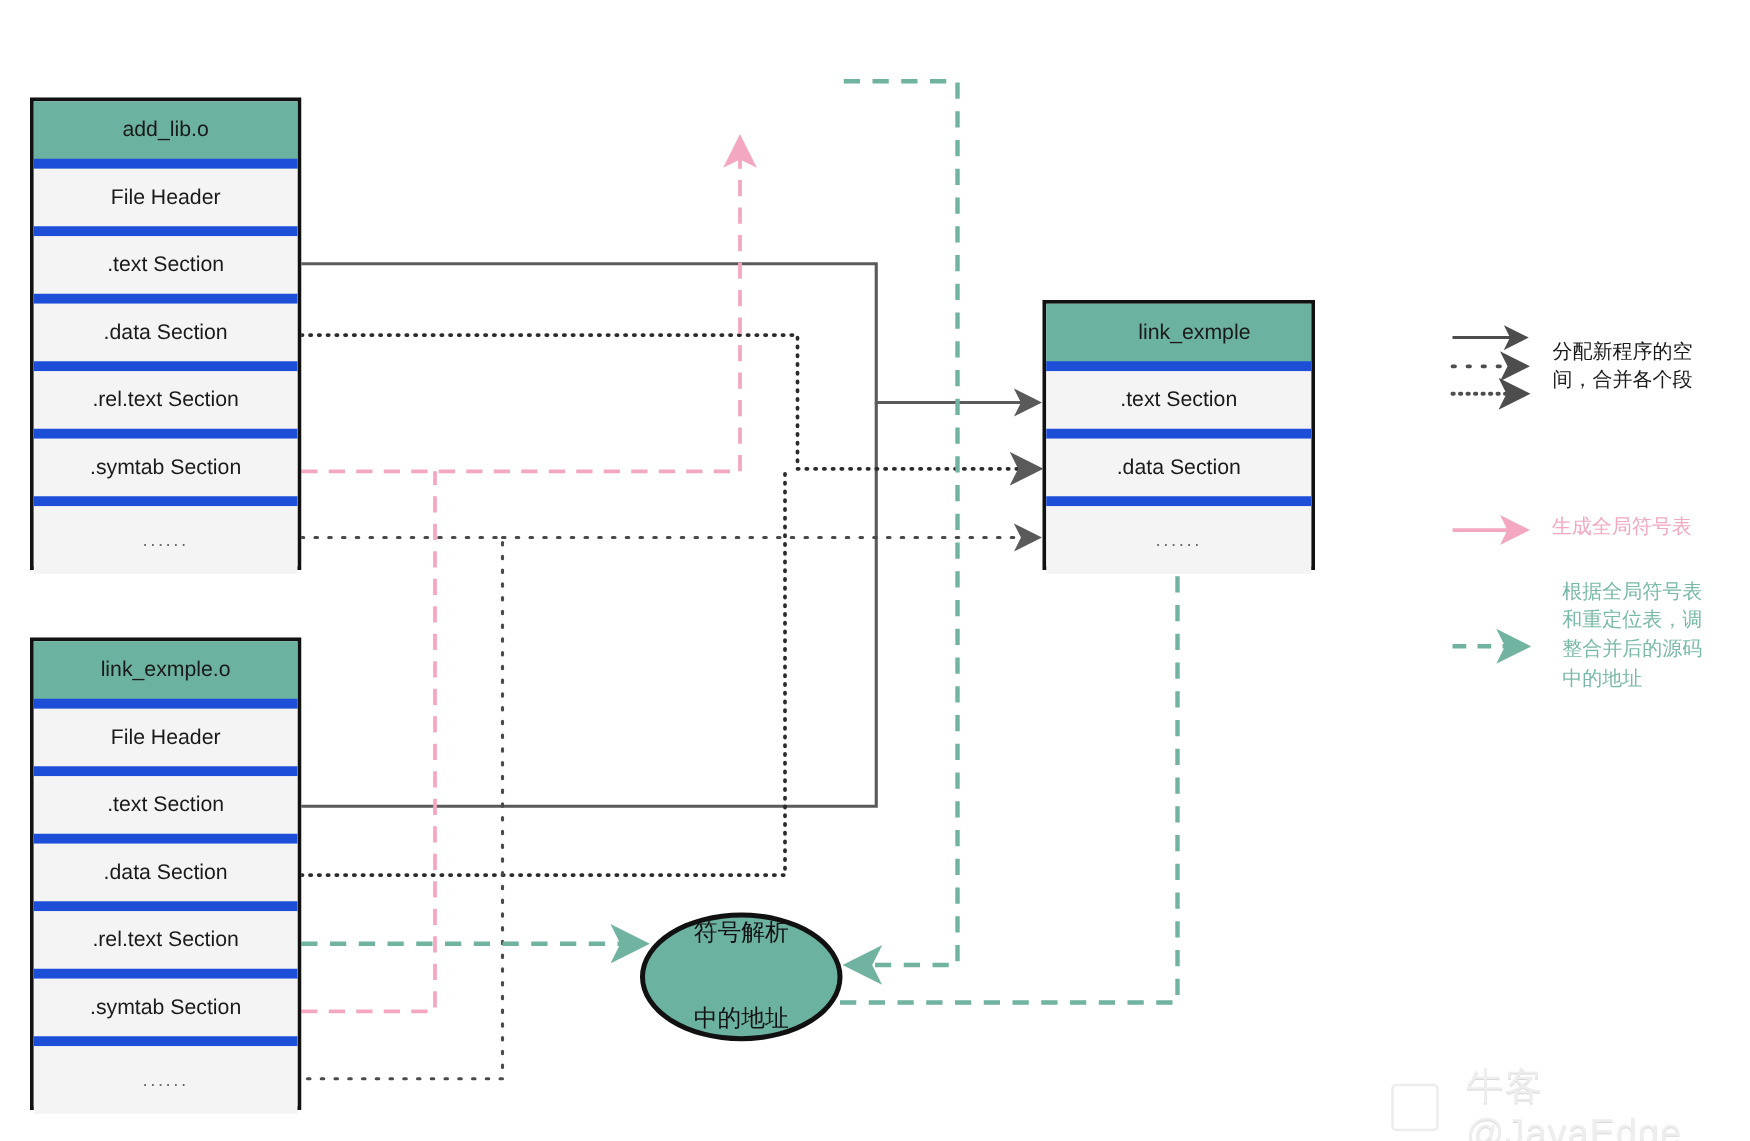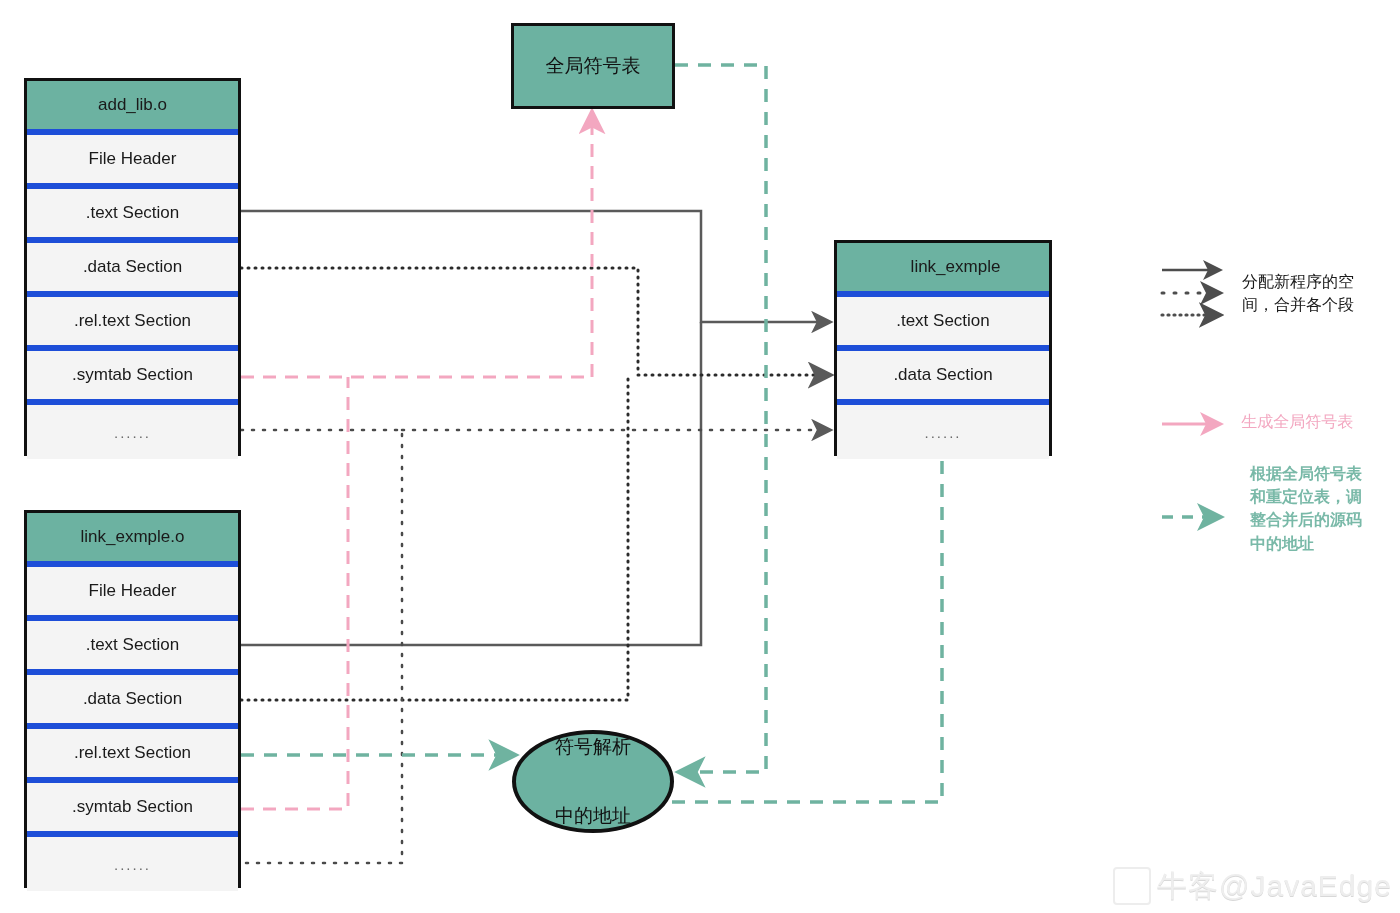--- a/index.html
+++ b/index.html
@@ -3,41 +3,41 @@
 <meta charset="utf-8">
 <style>
   html,body{margin:0;padding:0;background:#ffffff;}
   body{width:1400px;height:913px;position:relative;overflow:hidden;
        font-family:"Liberation Sans","DejaVu Sans",sans-serif;}
   #stage{position:absolute;left:0;top:0;width:1400px;height:913px;}
   svg#wires{position:absolute;left:0;top:0;width:1400px;height:913px;pointer-events:none;}
 
   .objbox{position:absolute;border:3px solid #111;box-sizing:border-box;background:#f4f4f4;}
   .row{box-sizing:border-box;display:flex;align-items:center;justify-content:center;
-       border-bottom:6px solid #1d4ed8;background:#f4f4f4;color:#1a1a1a;font-size:17px;}
+       border-bottom:8px solid #1d4ed8;background:#f4f4f4;color:#1a1a1a;font-size:17px;}
   .row:last-child{border-bottom:none;}
   .row.head{background:#6cb2a1;font-size:17px;}
   .row.dots{color:#6a6a6a;font-size:15px;letter-spacing:2px;}
 
   .topbox{position:absolute;border:3px solid #111;background:#6cb2a1;box-sizing:border-box;
           display:flex;align-items:center;justify-content:center;font-size:19px;color:#111;}
 
   .ellipse{position:absolute;border:4px solid #111;background:#6cb2a1;border-radius:50%;
            box-sizing:border-box;display:flex;flex-direction:column;align-items:center;
            justify-content:space-between;font-size:19px;color:#111;line-height:1.35;}
 
   .legend{position:absolute;}
   .lg-row{position:absolute;display:flex;align-items:flex-start;}
   .lg-text{font-size:16px;line-height:1.45;white-space:pre-line;}
   .lg-gray{color:#1a1a1a;}
   .lg-pink{color:#f3a7c0;}
   .lg-green{color:#79b9a8;}
 
   .watermark{position:absolute;left:1113px;top:862px;width:280px;height:48px;
-             display:flex;align-items:center;gap:6px;color:#eeeeee;font-size:30px;
+             display:flex;align-items:center;gap:22px;color:#eeeeee;font-size:30px;
              letter-spacing:1px;text-shadow:0 1px 0 #d8d8d8;user-select:none;}
   .wm-icon{width:34px;height:34px;border:2px solid #ededed;border-radius:4px;flex:0 0 auto;}
 </style>
 </head>
 <body>
 
 <div id="stage">
 
   <svg id="wires" viewBox="0 0 1400 913">
     <defs>
@@ -109,21 +109,20 @@
     <div class="row dots" style="height:54px;">......</div>
   </div>
 
   <div class="objbox" style="left:834px;top:240px;width:218px;height:216px;">
     <div class="row head" style="height:54px;padding-left:25px;">link_exmple</div>
     <div class="row" style="height:54px;">.text Section</div>
     <div class="row" style="height:54px;">.data Section</div>
     <div class="row dots" style="height:54px;">......</div>
   </div>
 
-  <div class="topbox" style="left:511px;top:23px;width:164px;height:86px;">全局符号表</div>
 
   <div class="ellipse" style="left:512px;top:730px;width:162px;height:103px;">
     <span>符号解析</span>
     <span>中的地址</span>
   </div>
 
   <div class="legend" style="left:1160px;top:250px;width:230px;height:340px;">
 
     <div class="lg-row" style="left:0px;top:160px;width:230px;">
       <svg width="78" height="28">
@@ -154,21 +153,21 @@
 
     <div class="lg-row" style="left:0px;top:212px;width:230px;">
       <svg width="78" height="110">
         <defs>
           <marker id="lgGreen" viewBox="0 0 12 12" refX="9" refY="6" markerWidth="8" markerHeight="8" orient="auto">
             <path d="M0,0 L12,6 L0,12 L3,6 Z" fill="#6fb3a0"></path>
           </marker>
         </defs>
         <path d="M2,55 L58,55" stroke="#6fb3a0" stroke-width="3.5" fill="none" stroke-dasharray="11 9" marker-end="url(#lgGreen)"></path>
       </svg>
-      <div class="lg-text lg-green" style="margin-left:17px;margin-top:0px;width:150px;font-weight:bold;">根据全局符号表
+      <div class="lg-text lg-green" style="margin-left:17px;margin-top:0px;width:150px;">根据全局符号表
 和重定位表，调
 整合并后的源码
 中的地址</div>
     </div>
   </div>
 
   <div class="watermark">
     <span class="wm-icon"></span>
     <span>牛客@JavaEdge</span>
   </div>

